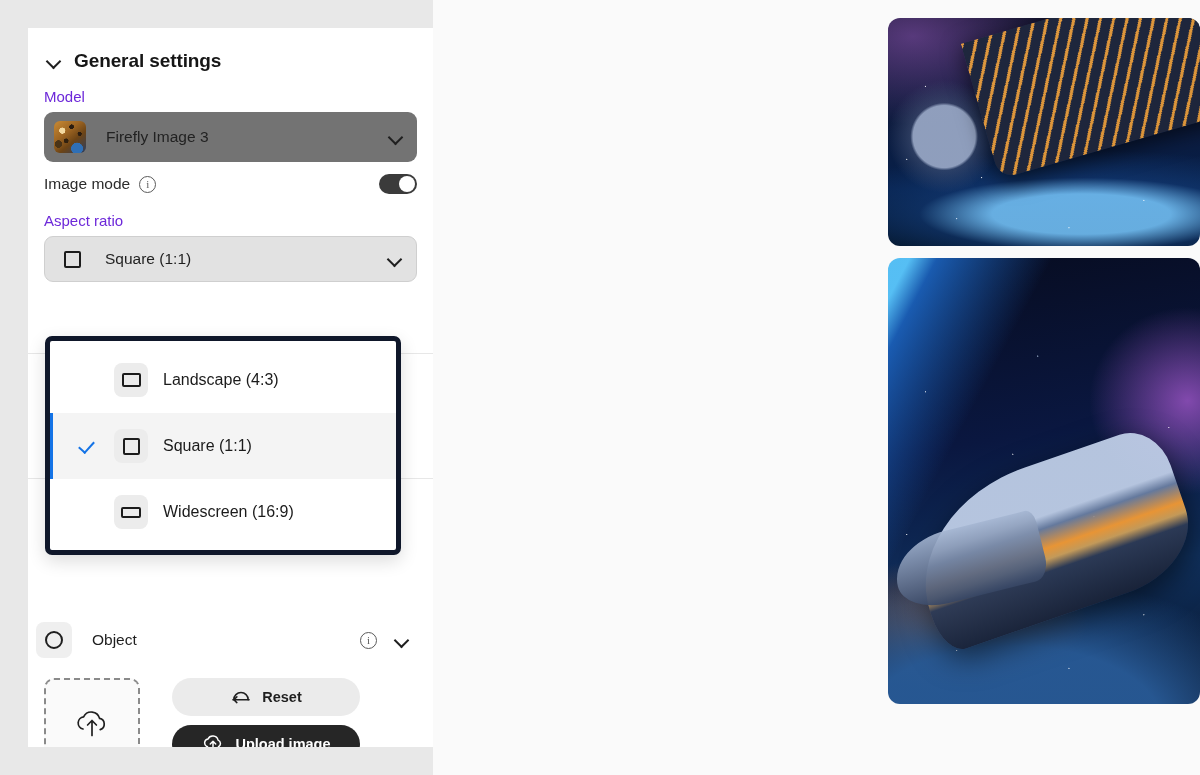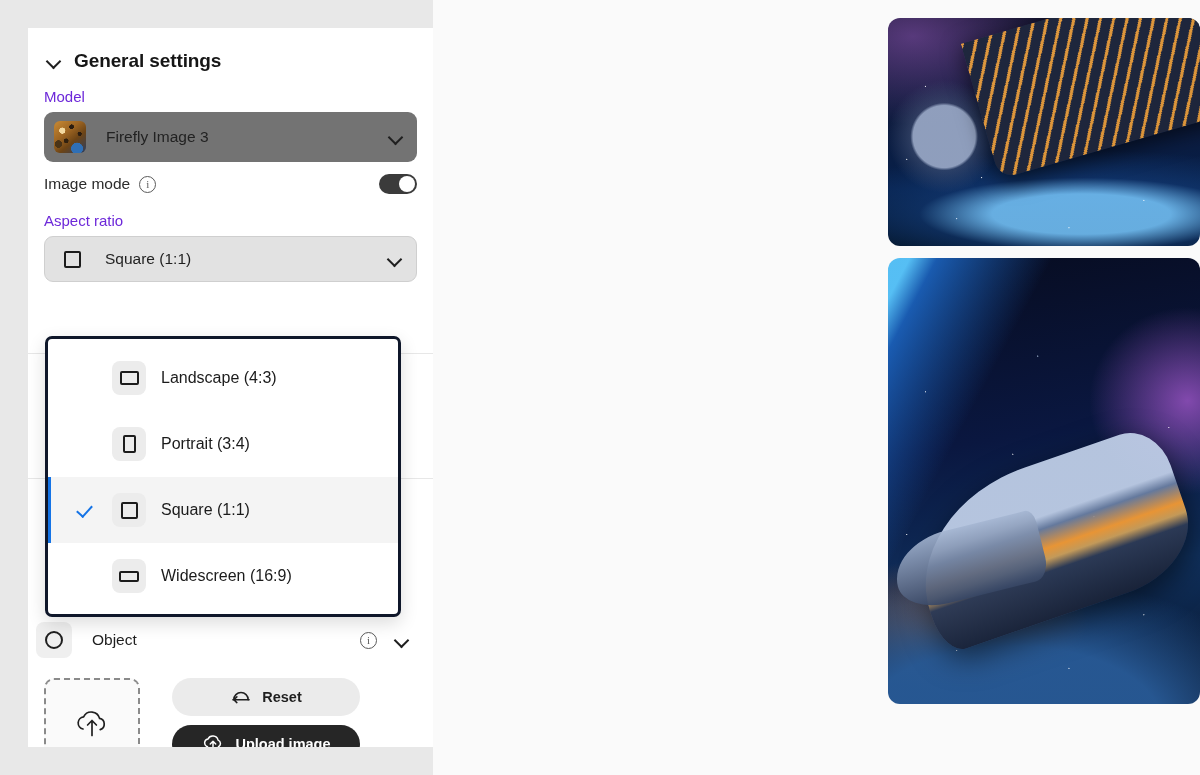--- a/index.html
+++ b/index.html
@@ -162,21 +162,21 @@
     display: flex; align-items: center; justify-content: center; gap: 10px;
     font-size: 14.5px; font-weight: bold; cursor: pointer; border: none;
     font-family: "Liberation Sans", sans-serif;
   }
   .btn-primary { background: #262626; color: #ffffff; }
   .btn-secondary { background: #ebebeb; color: #1f1f1f; }
 
   
   .popup {
     position: absolute; left: 45px; top: 336px; width: 356px;
-    background: #ffffff; border: 3px solid #0f172a; border-radius: 7px;
+    background: #ffffff; border: 5px solid #0f172a; border-radius: 7px;
     box-shadow: 0 6px 18px rgba(0,0,0,0.14);
     padding: 6px 0 5px 0; overflow: hidden; z-index: 30;
   }
   .opt {
     position: relative; display: flex; align-items: center;
     height: 66px; padding-left: 28px; cursor: pointer;
   }
   .opt.selected { background: #f4f4f4; }
   .opt.selected::before {
     content: ""; position: absolute; left: 0; top: 0; bottom: 0;
@@ -353,29 +353,20 @@
   <div class="popup">
     <div class="opt">
       <span class="check"></span>
       <span class="glyph-box">
         <span class="ratio-glyph g-landscape">
             <i></i>
           </span>
       </span>
       <span class="opt-label">Landscape (4:3)</span>
     </div>
-    <div class="opt">
-      <span class="check"></span>
-      <span class="glyph-box">
-        <span class="ratio-glyph g-portrait">
-            <i></i>
-          </span>
-      </span>
-      <span class="opt-label">Portrait (3:4)</span>
-    </div>
     <div class="opt selected">
       <span class="check"></span>
       <span class="glyph-box">
         <span class="ratio-glyph g-square">
             <i></i>
           </span>
       </span>
       <span class="opt-label">Square (1:1)</span>
     </div>
     <div class="opt">

